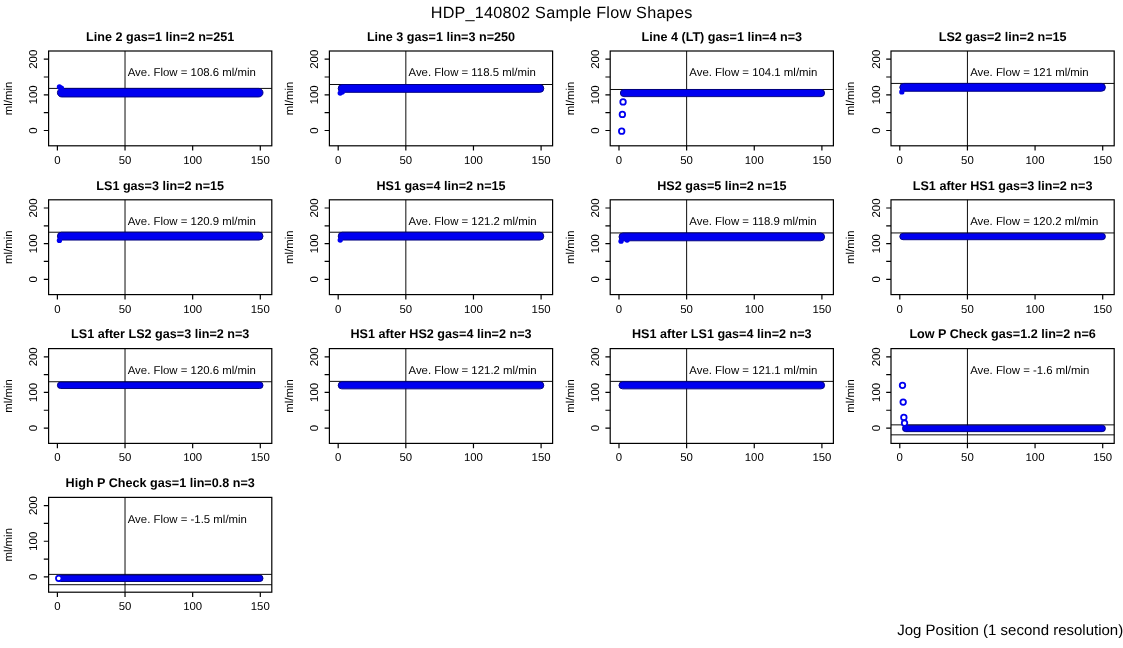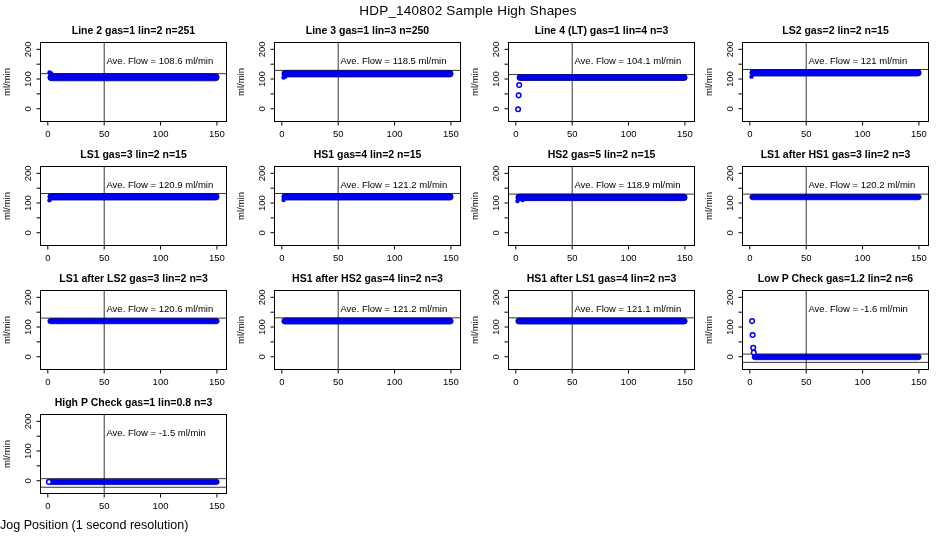--- a/index.html
+++ b/index.html
@@ -1,30 +1,30 @@
 <!DOCTYPE html>
 <html><head>
 <meta charset="utf-8">
 <style>
   html,body{margin:0;padding:0;background:#fff;}
   body{width:936px;height:540px;position:relative;overflow:hidden;
        font-family:"Liberation Sans", sans-serif;color:#000;}
   .main-title{position:absolute;top:3px;left:0;width:936px;text-align:center;
               font-size:13.5px;letter-spacing:.2px;}
-  .x-label{position:absolute;top:518px;left:0;width:936px;text-align:left;
+  .x-label{position:absolute;top:518px;left:0;width:936px;text-align:right;
            font-size:12.5px;}
   #panels{position:absolute;top:20px;left:0;display:grid;
           grid-template-columns:repeat(4,234px);grid-auto-rows:124px;}
   .panel{width:234px;height:124px;}
   svg text{font-family:"Liberation Sans", sans-serif;fill:#000;}
 </style>
 </head>
 <body>
 
-<div class="main-title">HDP_140802  Sample High Shapes</div>
+<div class="main-title">HDP_140802  Sample Flow Shapes</div>
 <div id="panels">
     <svg class="panel" width="234" height="124" viewBox="0 0 234 124">
       <line x1="40.5" x2="226.5" y1="53.684210526315795" y2="53.684210526315795" stroke="#000000" stroke-width="0.8"></line>
       <line x1="104.19090909090909" x2="104.19090909090909" y1="22.5" y2="101.5" stroke="#000000" stroke-width="0.8"></line>
       <rect x="47.82727272727273" y="53.68421052631579" width="171.34545454545457" height="7.12781954887218" rx="3.56390977443609" fill="#0000f0" stroke="#000080" stroke-width="0.8"></rect>
       <circle cx="49.518181818181816" cy="52.49624060150376" r="2.2" fill="#0000f0"></circle>
       <circle cx="51.20909090909091" cy="53.38721804511278" r="2.2" fill="#0000f0"></circle>
       <rect x="40.5" y="22.5" width="186" height="79" fill="none" stroke="#000000" stroke-width="1"></rect>
       <line x1="36.5" x2="40.5" y1="88.72932330827068" y2="88.72932330827068" stroke="#000000" stroke-width="1"></line>
       <line x1="36.5" x2="40.5" y1="73.8796992481203" y2="73.8796992481203" stroke="#000000" stroke-width="1"></line>

